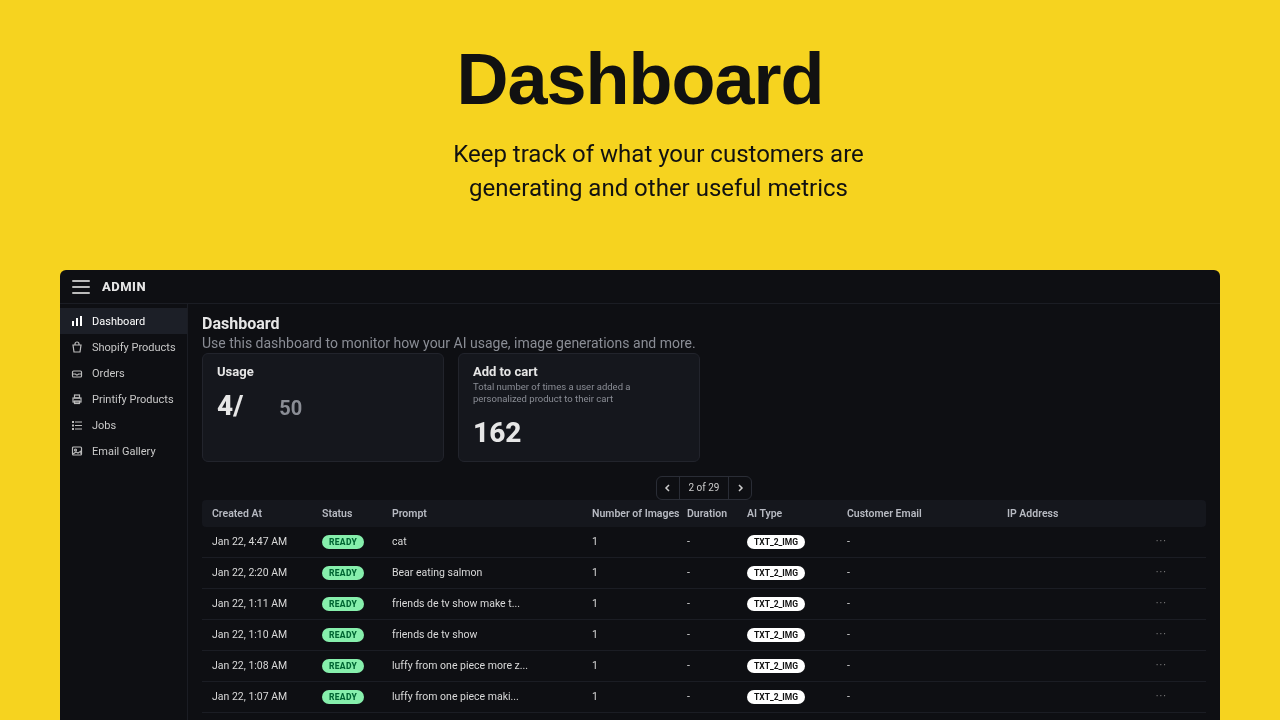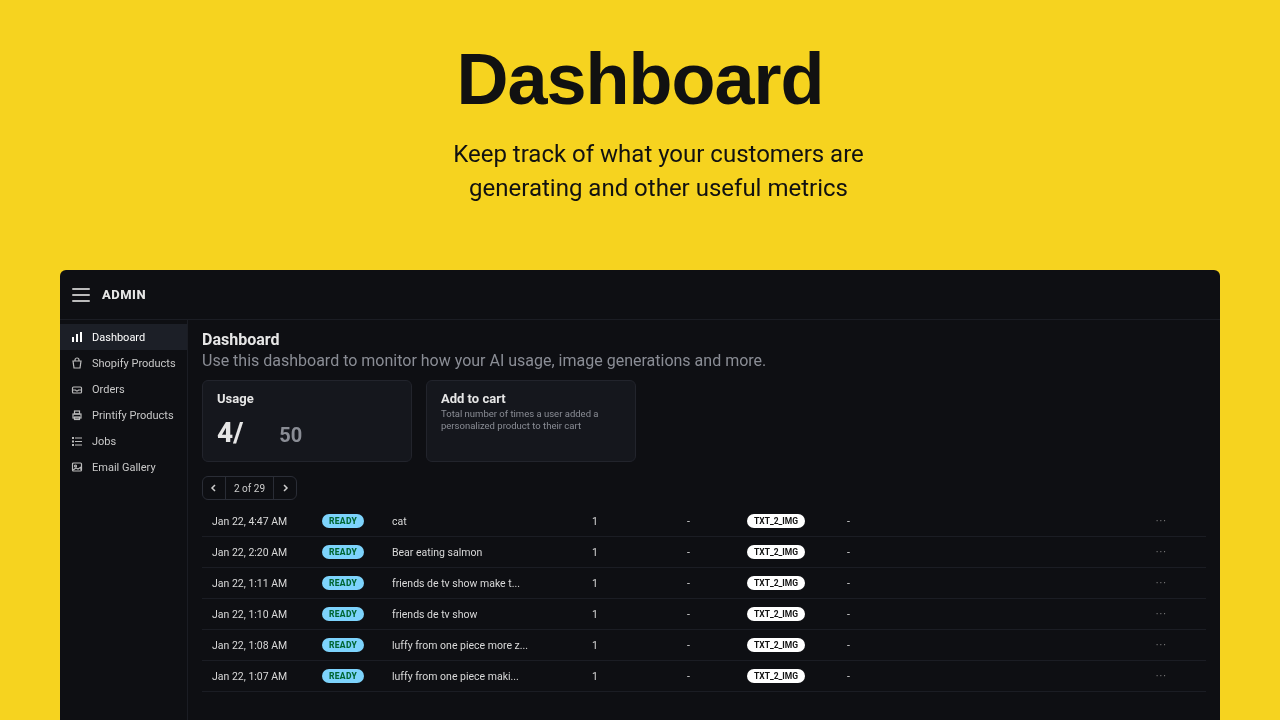--- a/index.html
+++ b/index.html
@@ -40,21 +40,21 @@
     background: #0e0f13;
     color: #e6e6e6;
     border-radius: 6px 6px 0 0;
     overflow: hidden;
     display: flex;
     flex-direction: column;
     font-size: 12px;
   }
 
   .topbar {
-    height: 50px;
+    height: 34px;
     display: flex;
     align-items: center;
     padding: 0 12px;
     border-bottom: 1px solid #1b1d24;
   }
   .hamburger {
     width: 18px;
     height: 14px;
     display: flex;
     flex-direction: column;
@@ -112,36 +112,36 @@
     display: flex;
     flex-direction: column;
     overflow: hidden;
   }
   .page-title {
     font-size: 16px;
     font-weight: 700;
     margin-bottom: 2px;
   }
   .page-sub {
-    font-size: 16px;
+    font-size: 14px;
     color: #8a8d95;
-    margin-bottom: 10px;
+    margin-bottom: 2px;
   }
 
   .cards {
     display: flex;
     gap: 14px;
     margin-bottom: 14px;
   }
   .card {
     background: #15171d;
     border: 1px solid #22242c;
     border-radius: 6px;
     padding: 10px 14px 12px 14px;
-    width: 210px;
+    width: 242px;
   }
   .card-title {
     font-weight: 700;
     font-size: 13px;
   }
   .card-sub {
     font-size: 9.5px;
     color: #8a8d95;
     margin-top: 2px;
     line-height: 1.3;
@@ -153,22 +153,21 @@
   }
   .card-value .dim {
     color: #8a8d95;
     font-size: 20px;
     font-weight: 700;
     margin-left: 36px;
   }
 
   .pager-row {
     display: flex;
-    justify-content: flex-start;
-    margin-bottom: 6px;
+    justify-content: center;
   }
   .pager {
     display: flex;
     align-items: center;
     gap: 0;
     border: 1px solid #2a2d36;
     border-radius: 6px;
     overflow: hidden;
   }
   .pager button {
@@ -211,21 +210,21 @@
     font-weight: 600;
     padding: 7px 10px;
     border-radius: 4px;
   }
   .trow {
     padding: 8px 10px;
     border-bottom: 1px solid #1b1d24;
     color: #d9d9d9;
   }
   .badge-ready {
-    background: #7dd3fc;
+    background: #86efac;
     color: #063;
     font-size: 8.5px;
     font-weight: 800;
     padding: 2px 7px;
     border-radius: 10px;
     display: inline-block;
     letter-spacing: 0.3px;
   }
   .badge-type {
     background: #fff;
@@ -344,40 +343,52 @@
       <div class="cards">
         <div class="card">
           <div class="card-title">Usage</div>
           <div class="card-value">
             <span>4/</span><span class="dim">50</span>
           </div>
         </div>
         <div class="card">
           <div class="card-title">Add to cart</div>
           <div class="card-sub">Total number of times a user added a personalized product to their cart</div>
+          <div class="card-value">162</div>
         </div>
       </div>
 
       <div class="pager-row">
         <div class="pager">
           <button>
             <svg width="8" height="8" viewBox="0 0 8 8" fill="none" stroke="#ccc" stroke-width="1.5">
                 <path d="M5 1L2 4l3 3"></path>
               </svg>
           </button>
           <span class="label">2 of 29</span>
           <button>
             <svg width="8" height="8" viewBox="0 0 8 8" fill="none" stroke="#ccc" stroke-width="1.5">
                 <path d="M3 1l3 3-3 3"></path>
               </svg>
           </button>
         </div>
       </div>
 
       <div class="table">
+        <div class="thead">
+          <div>Created At</div>
+          <div>Status</div>
+          <div>Prompt</div>
+          <div>Number of Images</div>
+          <div>Duration</div>
+          <div>AI Type</div>
+          <div>Customer Email</div>
+          <div>IP Address</div>
+          <div></div>
+        </div>
         <div id="tbody">
             <div class="trow">
               <div>Jan 22, 4:47 AM</div>
               <div><span class="badge-ready">READY</span></div>
               <div class="cell-prompt">cat</div>
               <div>1</div>
               <div>-</div>
               <div><span class="badge-type">TXT_2_IMG</span></div>
               <div>-</div>
               <div></div>

